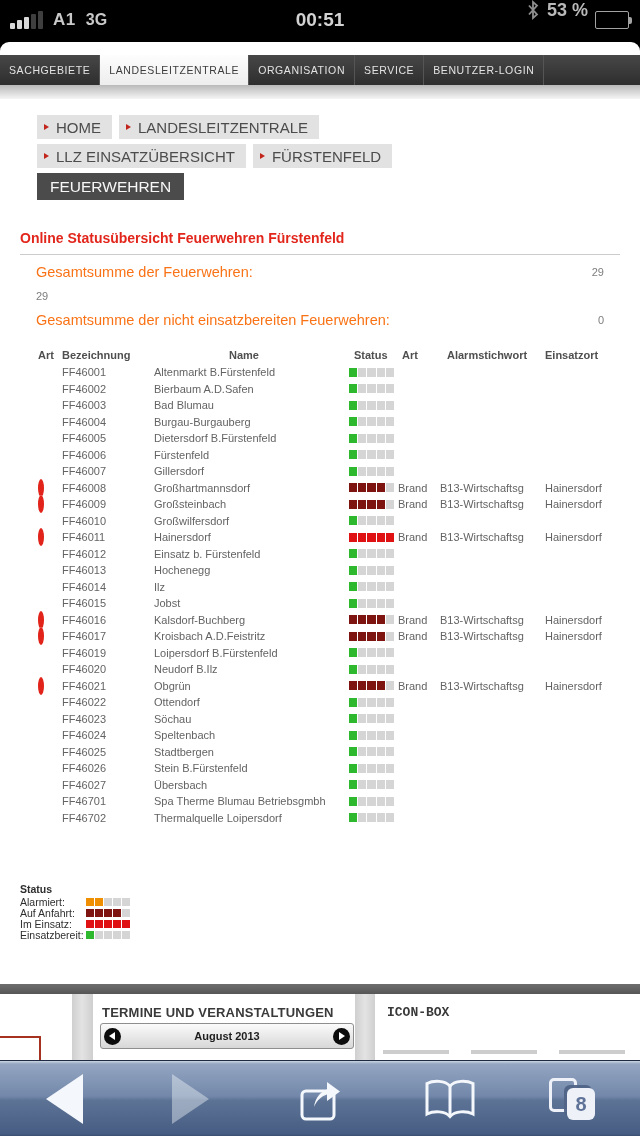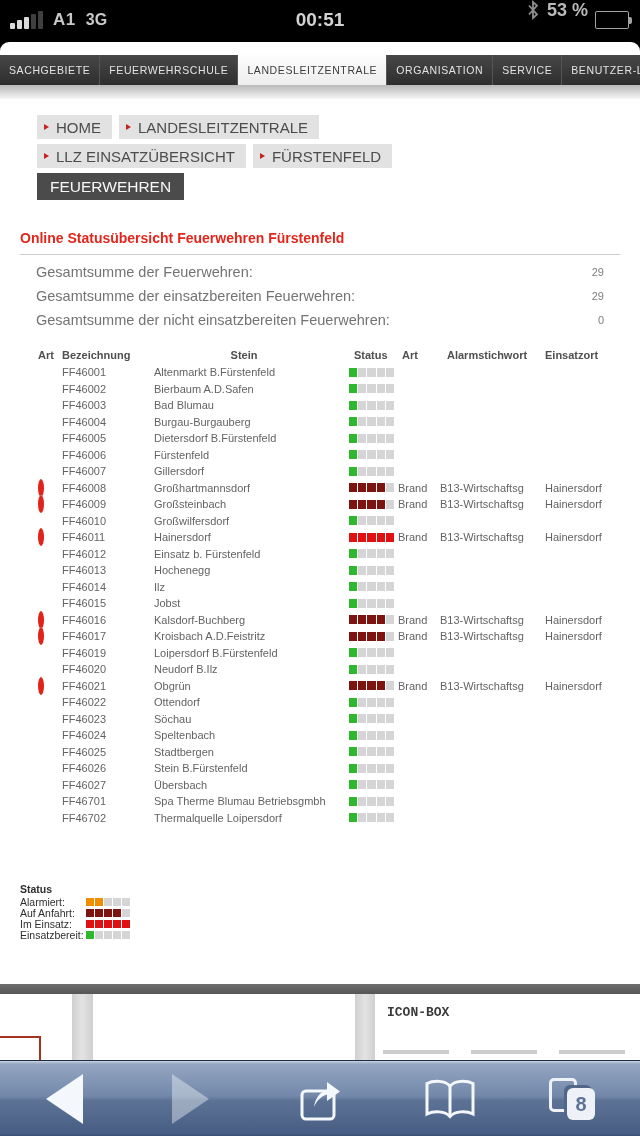--- a/index.html
+++ b/index.html
@@ -44,21 +44,21 @@
          font-size:15px;height:24px;padding:0 11px 0 7px;margin-right:7px;cursor:pointer;}
   .crumb .arrow{width:0;height:0;border-left:5px solid #c2251c;border-top:3.5px solid transparent;
                 border-bottom:3.5px solid transparent;margin-right:7px;}
   .crumb.current{background:#4b4b4b;color:#f7f7f7;height:27px;padding:0 13px;font-size:15.5px;}
 
   
   .page-title{position:absolute;top:230px;left:20px;color:#e2261c;font-size:14px;font-weight:bold;z-index:5;}
   .divider{position:absolute;top:254px;left:20px;width:600px;height:1px;background:#ccc;z-index:5;}
   .summary{position:absolute;top:260px;left:36px;width:568px;z-index:5;}
   .summary-row{display:flex;justify-content:space-between;align-items:center;height:24px;}
-  .summary-label{font-size:14.5px;color:#737373;}
+  .summary-label{font-size:14.5px;color:#f97316;}
   .summary-value{font-size:11px;color:#7d7d7d;}
 
   
   .fw-table{position:absolute;top:347px;left:36px;width:584px;z-index:5;font-size:11px;color:#636363;}
   .t-row{display:grid;grid-template-columns:24px 86px 196px 52px 44px 100px 82px;
          align-items:center;height:16.5px;}
   .t-head{font-weight:bold;color:#4f4f4f;height:15px;margin-bottom:2px;}
   .c0{padding-left:2px;}
   .c1{padding-left:2px;}
   .c2{padding-left:8px;}
@@ -156,21 +156,20 @@
         <span class="batt-body"><span class="batt-fill" id="batt-fill" style="width: 50%;"></span></span>
         <span class="batt-nub"></span>
       </span>
     </div>
   </div>
 
   <div class="sheet"></div>
 
   <div class="nav" id="nav-bar">
       <div class="nav-item"><span>SACHGEBIETE</span></div>
-      <div class="nav-item"><span>FEUERWEHRSCHULE</span></div>
       <div class="nav-item active"><span>LANDESLEITZENTRALE</span></div>
       <div class="nav-item"><span>ORGANISATION</span></div>
       <div class="nav-item"><span>SERVICE</span></div>
       <div class="nav-item"><span>BENUTZER-LOGIN</span></div>
     </div>
   <div class="nav-shadow"></div>
 
   <div class="crumbs" id="crumbs">
       <div class="crumb-row">
         <span class="crumb">
@@ -201,34 +200,33 @@
     </div>
 
   <div class="page-title">Online Statusübersicht Feuerwehren Fürstenfeld</div>
   <div class="divider"></div>
   <div class="summary" id="summary">
       <div class="summary-row">
     <span class="summary-label">Gesamtsumme der Feuerwehren:</span>
     <span class="summary-value">29</span>
   </div>
       <div class="summary-row">
-    <span class="summary-label">Gesamtsumme der einsatzbereiten Feuerwehren:</span>
     <span class="summary-value">29</span>
   </div>
       <div class="summary-row">
     <span class="summary-label">Gesamtsumme der nicht einsatzbereiten Feuerwehren:</span>
     <span class="summary-value">0</span>
   </div>
     </div>
 
   <div class="fw-table" id="fw-table">
       <div class="t-row t-head">
         <span class="c0">Art</span>
         <span class="c1">Bezeichnung</span>
-        <span class="c2">Stein</span>
+        <span class="c2">Name</span>
         <span class="c3">Status</span>
         <span class="c4">Art</span>
         <span class="c5">Alarmstichwort</span>
         <span class="c6">Einsatzort</span>
       </div>
       <div class="t-row">
     <span class="c0"></span>
     <span class="c1">FF46001</span>
     <span class="c2">Altenmarkt B.Fürstenfeld</span>
     <span class="c3">
@@ -748,20 +746,32 @@
         </span>
   </div>
     </div>
 
   <div class="footer-strip"></div>
   <div class="panels">
     <div class="map-widget">
         <i class="g1"></i>
         <i class="g2"></i>
       </div>
+    <div class="events-panel">
+      <div class="events-title">TERMINE UND VERANSTALTUNGEN</div>
+      <div class="cal-bar">
+        <span class="cal-btn cal-prev">
+            <i></i>
+          </span>
+        <span class="cal-month">August 2013</span>
+        <span class="cal-btn cal-next">
+            <i></i>
+          </span>
+      </div>
+    </div>
     <div class="iconbox-panel">
       <div class="iconbox-title">ICON-BOX</div>
       <div class="fineprint">
           <i></i>
           <i></i>
           <i></i>
         </div>
     </div>
   </div>
 

